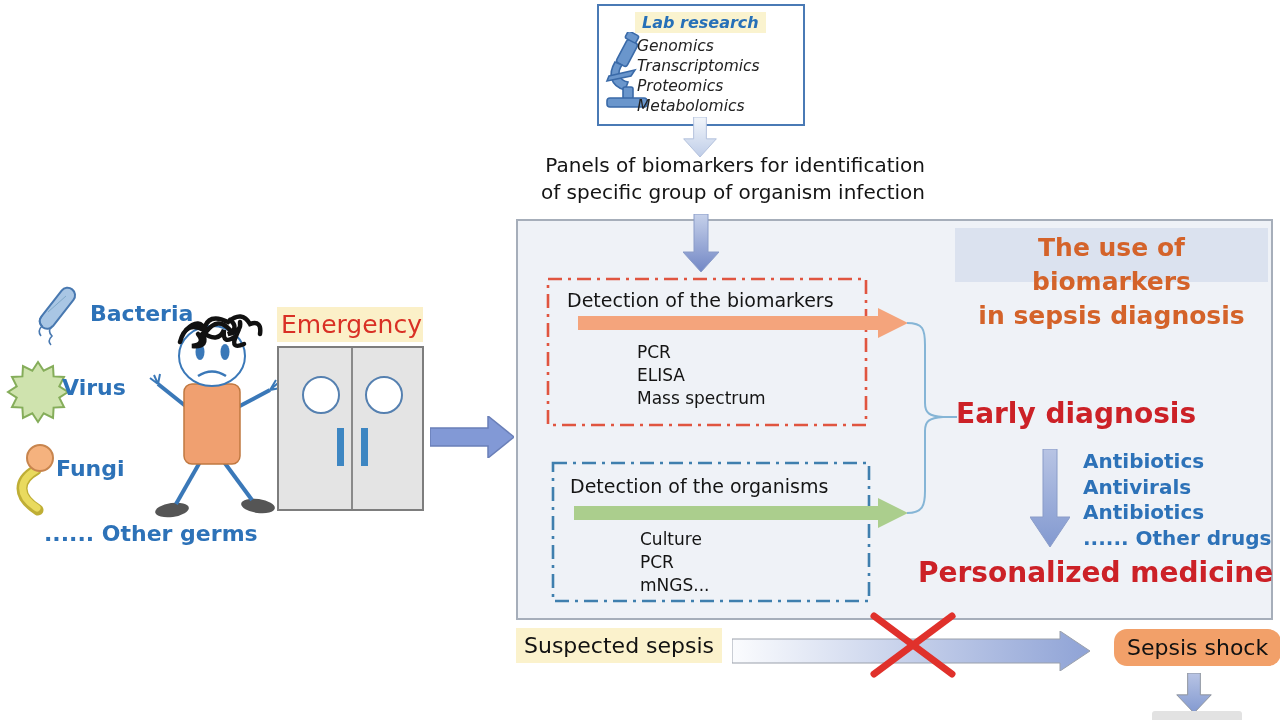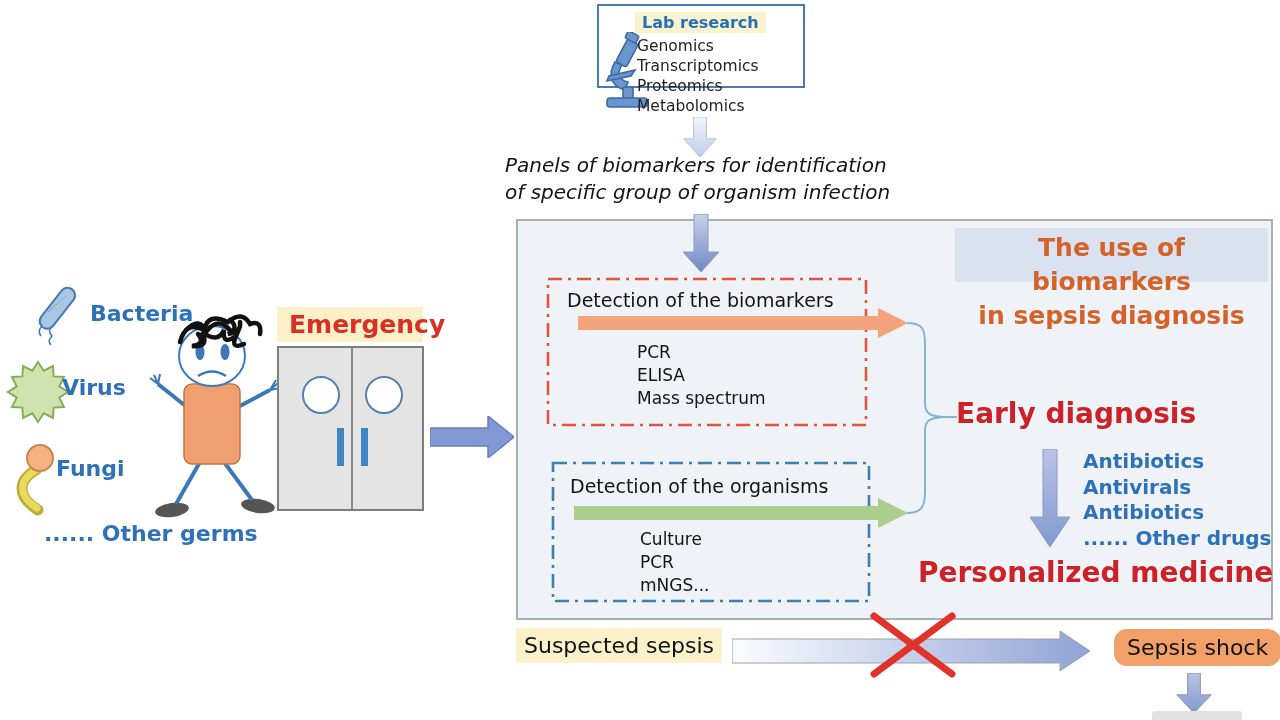--- a/index.html
+++ b/index.html
@@ -2,42 +2,42 @@
 <html style="--blue-text: #2d72b8; --red-text: #cc2127; --orange-title: #d4632a; --yellow-highlight: #fbf2cc; --orange-highlight: #f2a069; --panel-bg: #eff2f7; --title-box-bg: #dbe2ef; --orange-arrow: #f4a47c; --green-arrow: #abce8d; --blue-arrow: #8fa3d4; --red-dash-border: #e05540; --blue-dash-border: #3f7fae;"><head>
 <meta charset="utf-8">
 <style>
   html,body{margin:0;padding:0;background:#ffffff;}
   #canvas{
     position:relative;width:1280px;height:720px;background:#ffffff;overflow:hidden;
     font-family:"DejaVu Sans","Liberation Sans",sans-serif;color:#1a1a1a;
   }
   .abs{position:absolute;}
   
-  .lab-box{left:597px;top:4px;width:208px;height:84px;background:#fff;border:2px solid #4a7ab5;box-sizing:border-box;}
+  .lab-box{left:597px;top:4px;width:208px;height:122px;background:#fff;border:2px solid #4a7ab5;box-sizing:border-box;font-style:italic;}
   .lab-title{position:absolute;left:36px;top:6px;background:#faf3cf;color:#2670b8;font-weight:bold;font-size:16px;padding:1px 7px;white-space:nowrap;}
   .lab-items{position:absolute;left:38px;top:30px;font-size:15.5px;line-height:20px;color:#222;}
   .microscope{position:absolute;left:2px;top:26px;}
   
-  .caption{left:505px;top:152px;width:420px;text-align:left;font-size:20px;line-height:27px;color:#141414;font-style:italic;}
+  .caption{left:505px;top:152px;width:420px;text-align:right;font-size:20px;line-height:27px;color:#141414;}
   
   .panel{left:516px;top:219px;width:757px;height:401px;background:#eff2f7;border:2px solid #a6aeba;box-sizing:border-box;}
   .panel-title{left:955px;top:228px;width:313px;height:54px;background:#dbe2ef;color:#d4632a;font-size:25px;font-weight:bold;text-align:center;line-height:34px;padding-top:3px;box-sizing:border-box;}
   .dash-title{font-size:19px;color:#141414;white-space:nowrap;}
   .methods{font-size:17px;line-height:23px;color:#141414;}
   .early{left:956px;top:397px;color:#cc2127;font-size:28px;font-weight:bold;white-space:nowrap;}
   .drugs{left:1083px;top:449px;color:#2d72b8;font-size:20px;font-weight:bold;line-height:25.5px;white-space:nowrap;}
   .personalized{left:918px;top:556px;color:#cc2127;font-size:28px;font-weight:bold;white-space:nowrap;}
   
   .suspected{left:516px;top:628px;background:#fbf2cc;font-size:22px;color:#111;padding:5px 8px;white-space:nowrap;}
   .shock{left:1114px;top:629px;background:#f2a069;font-size:22px;color:#111;padding:6px 13px;white-space:nowrap;border-radius:13px;}
   .stub{left:1152px;top:711px;width:90px;height:9px;background:#e2e2e2;border-radius:3px 3px 0 0;}
   
   .germ-label{color:#2d72b8;font-weight:bold;font-size:22px;white-space:nowrap;text-align:right;}
   
-  .emg-label{left:277px;top:307px;width:146px;background:#fbf0c8;color:#d93025;font-weight:bold;font-size:25px;text-align:center;padding:3px 12px;box-sizing:border-box;}
+  .emg-label{left:277px;top:307px;width:146px;background:#fbf0c8;color:#d93025;font-weight:normal;font-size:25px;text-align:center;padding:3px 4px;box-sizing:border-box;}
   .doors{left:277px;top:346px;width:147px;height:165px;background:#e4e4e4;border:2px solid #7d7d7d;box-sizing:border-box;}
   .door-split{position:absolute;left:72px;top:0;width:1.5px;height:161px;background:#8a8a8a;}
   .porthole{position:absolute;top:28px;width:38px;height:38px;border-radius:50%;background:#fff;border:2px solid #5580b0;box-sizing:border-box;}
   .handle{position:absolute;top:80px;width:7px;height:38px;background:#3d86c2;}
   .noninteract{user-select:none;}
 </style>
 </head>
 <body>
 
 <div id="canvas" class="noninteract">

